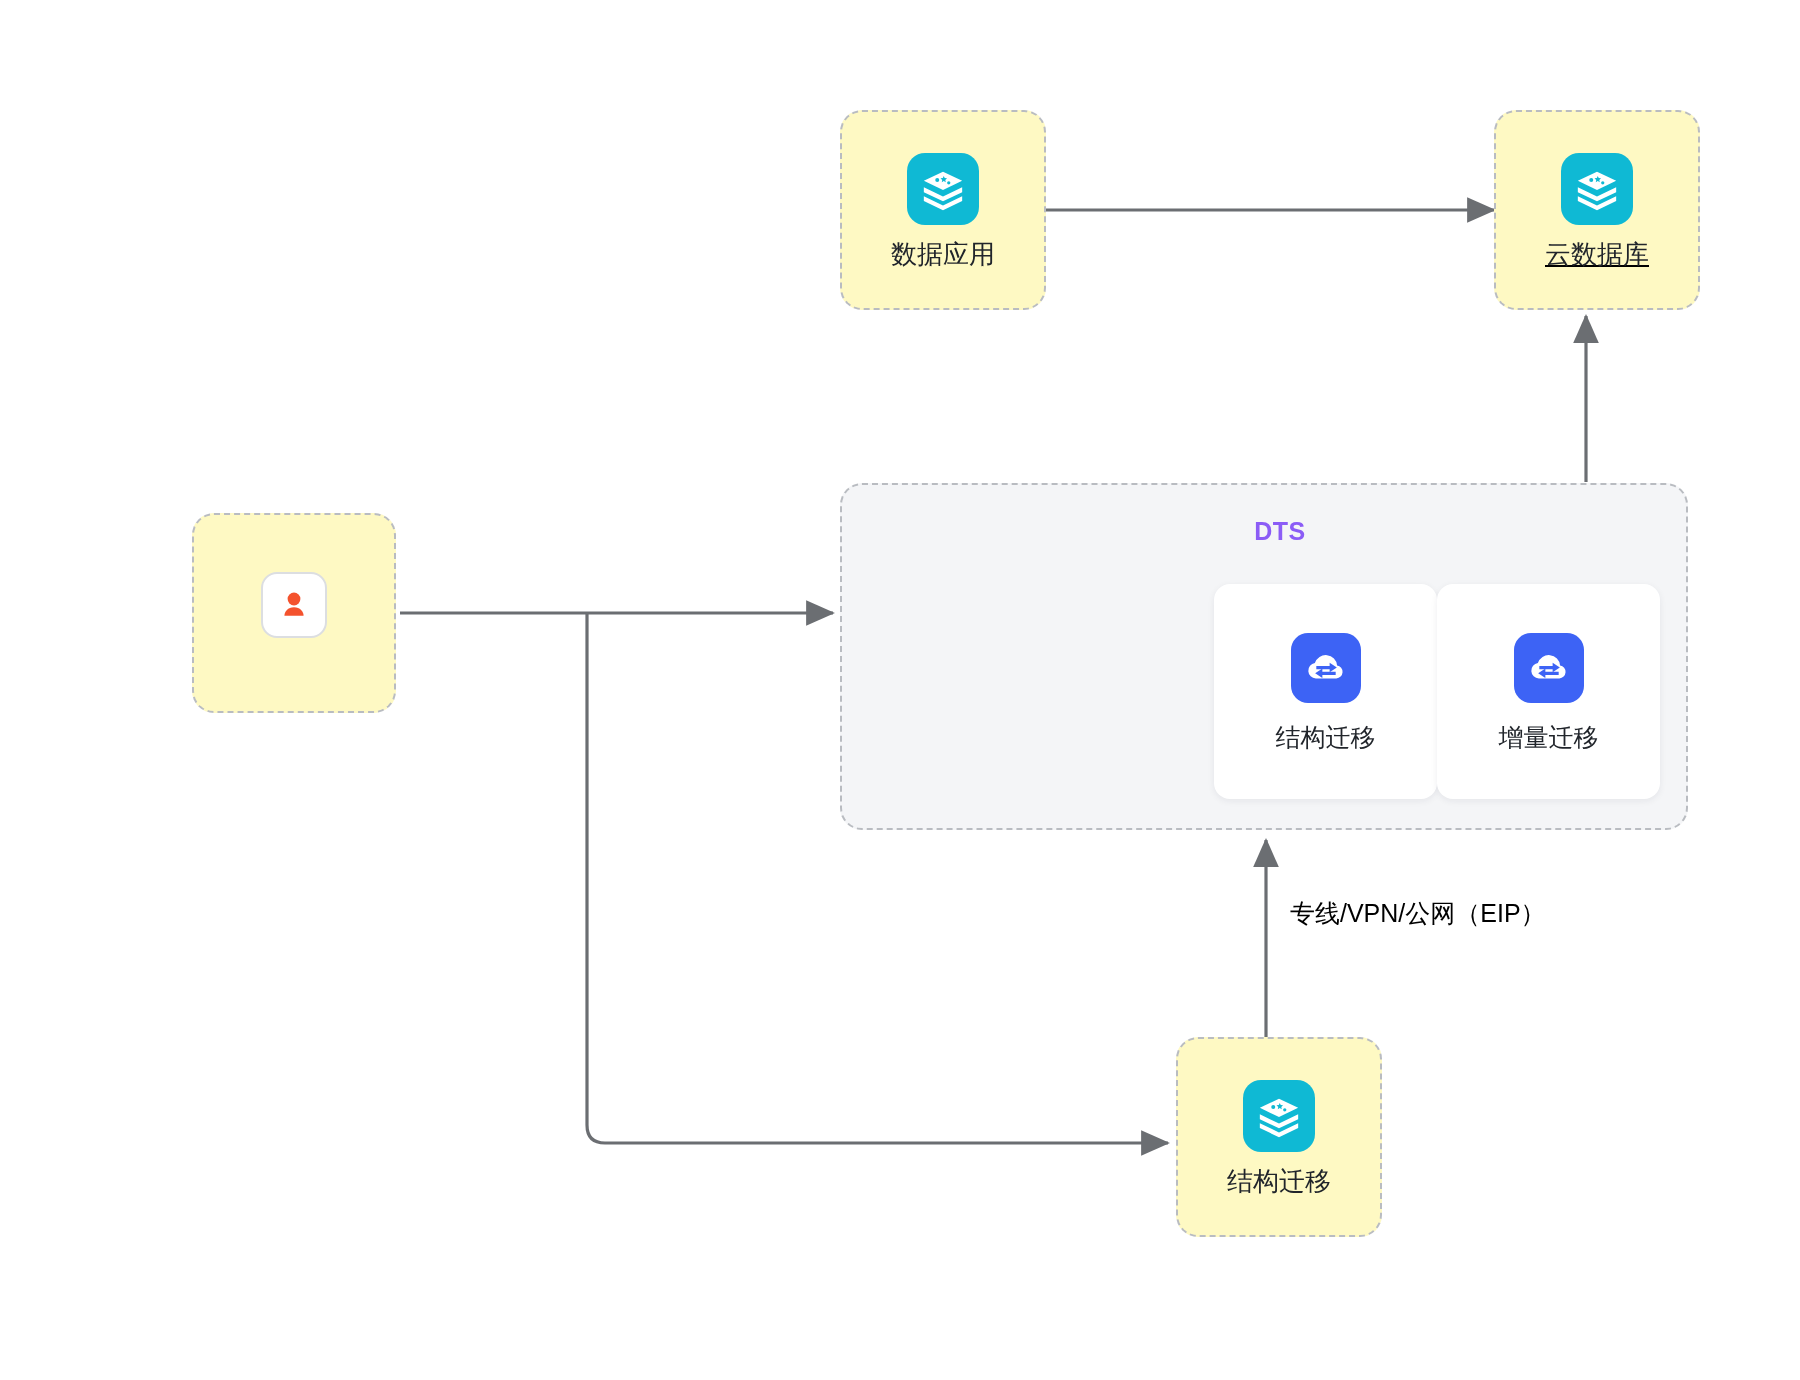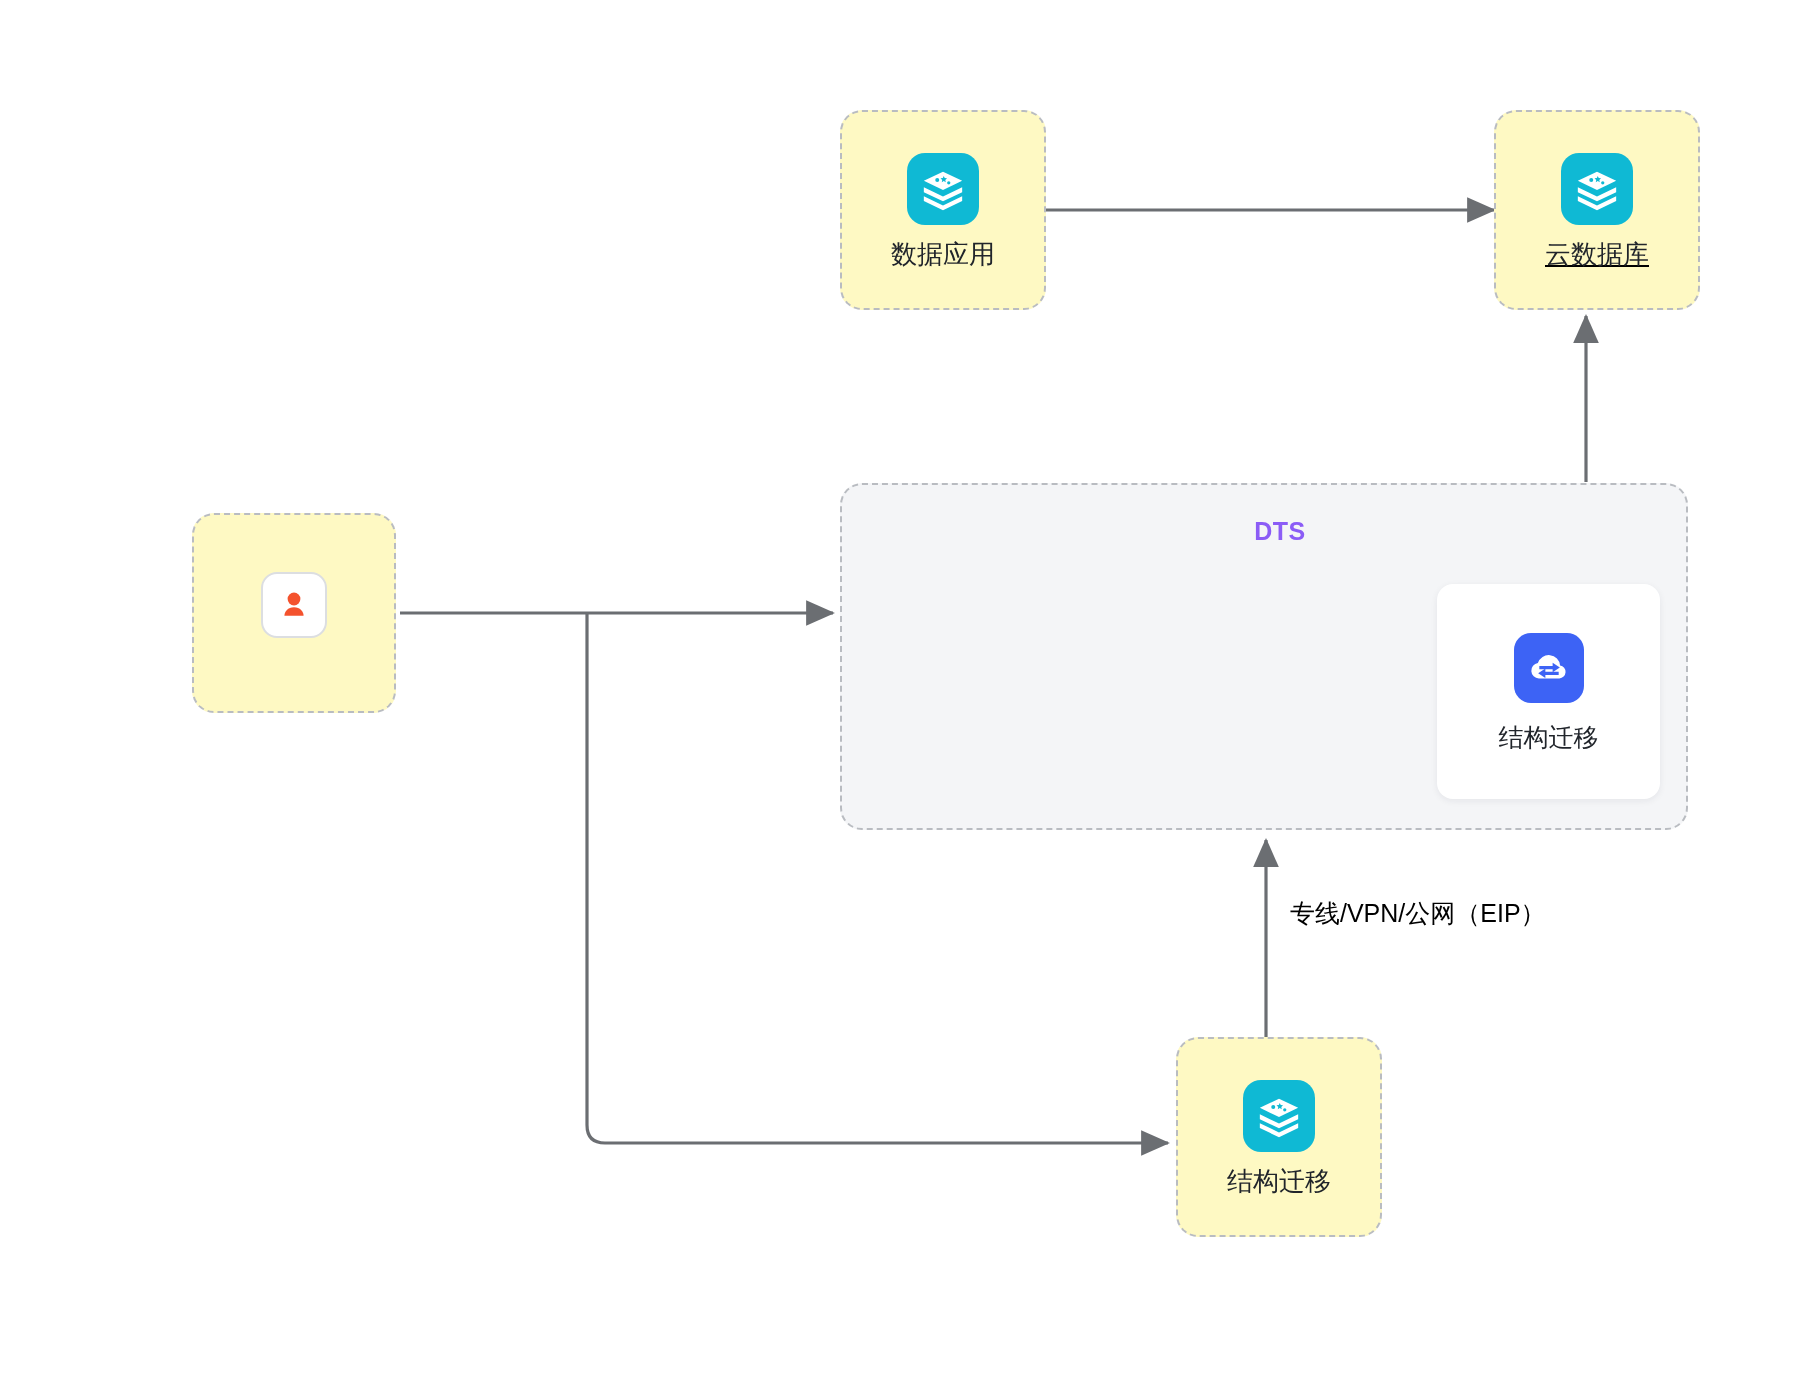--- a/index.html
+++ b/index.html
@@ -226,20 +226,30 @@
         <div class="mig-icon">
           <svg width="46" height="46" viewBox="0 0 48 48">
             <path fill="#ffffff" d="M35.6 21.4 a11.9 11.9 0 0 0 -23.2 -2.6 a8.1 8.1 0 0 0 1 16.1 l21.4 0 a6.8 6.8 0 0 0 .8 -13.5 z"></path>
             <path fill="#3d63f5" d="M27.8 18.6 l7.5 4.9 l-7.5 4.9 l0 -3.2 l-13.9 0 l0 -3.4 l13.9 0 z"></path>
             <path fill="#3d63f5" d="M20.2 29.2 l-7.5 4.9 l7.5 4.9 l0 -3.2 l13.9 0 l0 -3.4 l-13.9 0 z" transform="translate(0,-4.6)"></path>
           </svg>
         </div>
         <div class="card-label">结构迁移</div>
       </div>
 
+      <div class="dts-card">
+        <div class="mig-icon">
+          <svg width="46" height="46" viewBox="0 0 48 48">
+            <path fill="#ffffff" d="M35.6 21.4 a11.9 11.9 0 0 0 -23.2 -2.6 a8.1 8.1 0 0 0 1 16.1 l21.4 0 a6.8 6.8 0 0 0 .8 -13.5 z"></path>
+            <path fill="#3d63f5" d="M27.8 18.6 l7.5 4.9 l-7.5 4.9 l0 -3.2 l-13.9 0 l0 -3.4 l13.9 0 z"></path>
+            <path fill="#3d63f5" d="M20.2 29.2 l-7.5 4.9 l7.5 4.9 l0 -3.2 l13.9 0 l0 -3.4 l-13.9 0 z" transform="translate(0,-4.6)"></path>
+          </svg>
+        </div>
+        <div class="card-label">增量迁移</div>
+      </div>
 
 
     </div>
   </div>
 
   <div id="edge-caption">专线/VPN/公网（EIP）</div>
 
 </div>
 
 </body></html>

